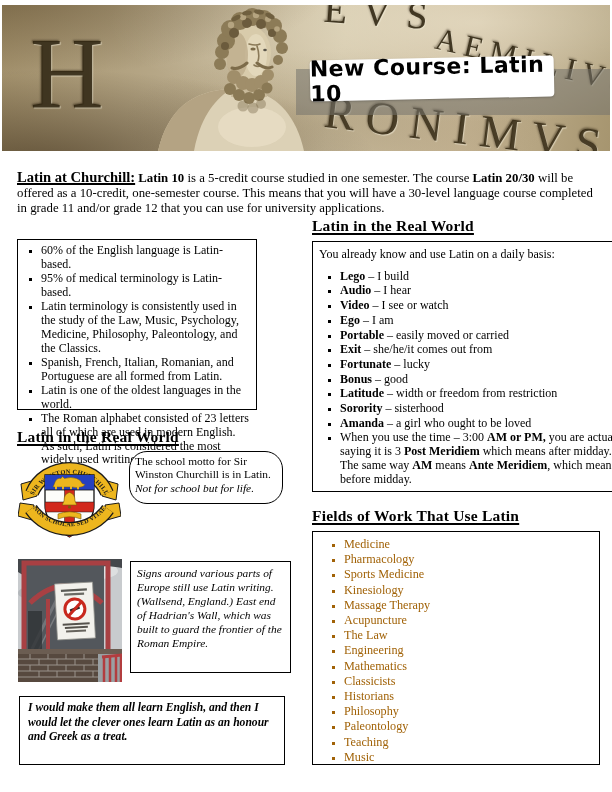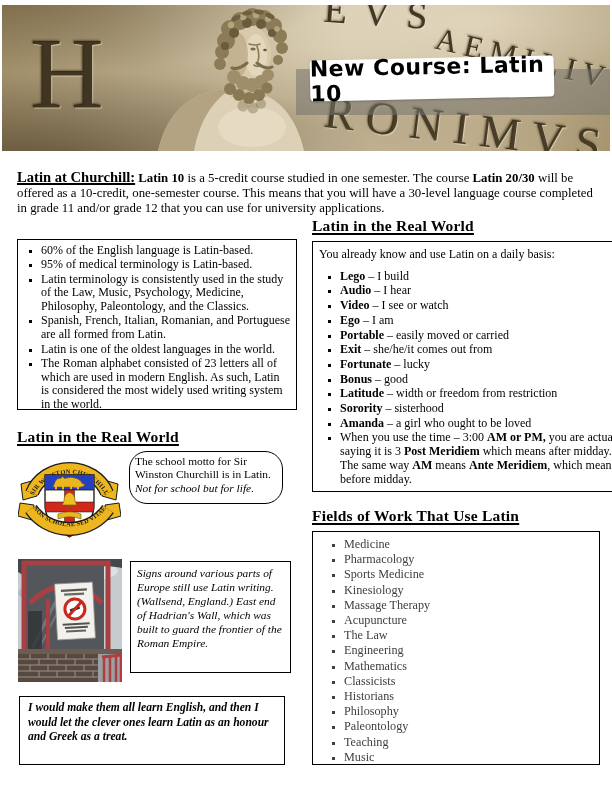--- a/index.html
+++ b/index.html
@@ -35,31 +35,31 @@
 
   
   .h{position:absolute;font-size:15.5px;font-weight:bold;text-decoration:underline;
      text-decoration-thickness:1.6px;text-underline-offset:2px;letter-spacing:.2px;}
 
   
   .box{position:absolute;border:1.6px solid #000;box-sizing:border-box;background:#fff;}
   .box ul{margin:0;padding-left:21px;list-style:square;}
   .box li::marker{font-size:.75em;}
 
-  #facts-box{left:17px;top:239px;width:280px;height:171px;padding:4px 6px 4px 2px;font-size:12px;line-height:13.8px;}
+  #facts-box{left:17px;top:239px;width:240px;height:171px;padding:4px 6px 4px 2px;font-size:12px;line-height:13.8px;}
   #facts-box li{margin-bottom:.5px;}
 
   #rw-box{left:312px;top:241px;width:320px;height:251px;padding:6px 5px 4px 6px;font-size:12px;line-height:13.7px;}
   #rw-intro{margin:0 0 8px 0;}
   #rw-box li{margin-bottom:1px;}
 
   #motto-box{left:129px;top:451px;width:154px;height:53px;padding:3px 5px;font-size:11.4px;line-height:13.4px;border-radius:18px;}
   #sign-box{left:130px;top:561px;width:161px;height:112px;padding:4px 6px;font-size:11.4px;line-height:14px;font-style:italic;}
 
-  #fields-box{left:312px;top:531px;width:288px;height:234px;padding:5px 5px 5px 10px;font-size:12.2px;line-height:15.2px;color:#404040;}
+  #fields-box{left:312px;top:531px;width:288px;height:234px;padding:5px 5px 5px 10px;font-size:12.2px;line-height:15.2px;color:#a16207;}
 
   #quote-box{left:19px;top:696px;width:266px;height:69px;padding:4px 8px;font-size:11.6px;line-height:14.6px;}
   #quote-text{font-weight:bold;font-style:italic;}
   #quote-attr{text-align:right;font-weight:bold;margin-top:3px;}
 
   
   .imgwrap{position:absolute;}
 </style>
 </head>
 <body>

